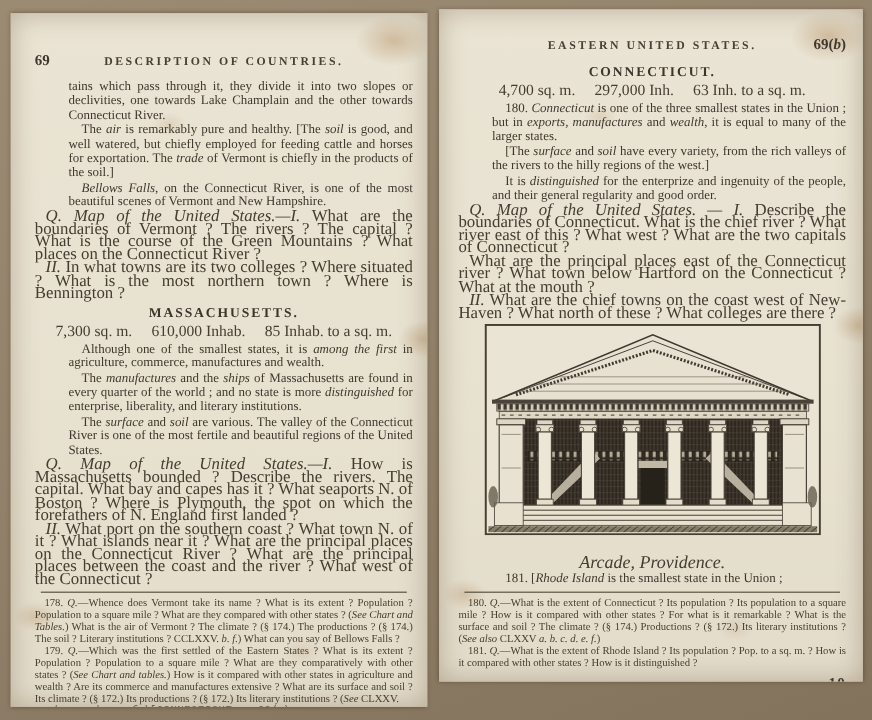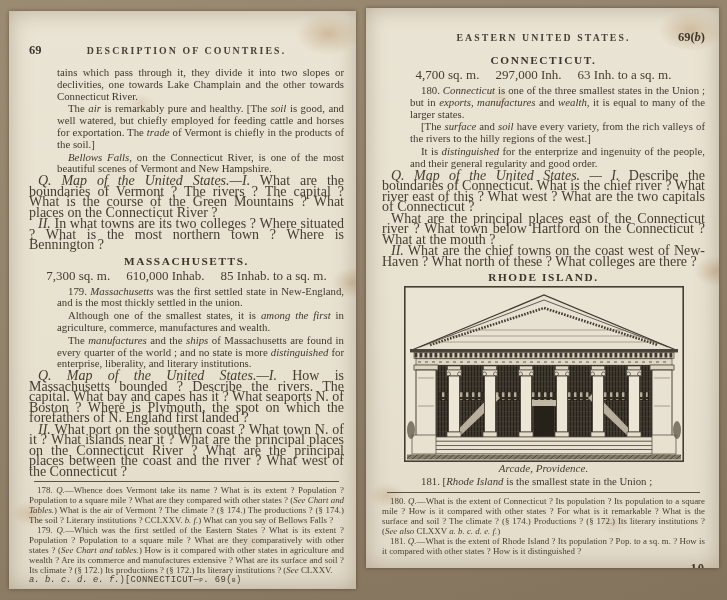--- a/index.html
+++ b/index.html
@@ -32,21 +32,21 @@
   .noind{text-indent:0;}
   .qp{font-size:14px;line-height:10.5px;text-align:justify;text-indent:9px;margin-bottom:1px;color:#443d31;}
   .fp{font-size:8.9px;line-height:10px;text-align:justify;text-indent:8px;color:#474033;}
   .sthead{font-size:11.3px;font-weight:700;letter-spacing:1.6px;text-align:center;margin:4px 0 1px;color:#3c352b;}
   .stats{display:flex;justify-content:center;gap:16px;font-size:13px;margin-bottom:2px;color:#443d31;}
   .fnrule{border-top:1px solid #5a5245;width:97%;margin:4px auto 3px;}
   .fnlast{display:flex;font-size:8.9px;line-height:10px;color:#474033;font-family:Liberation Mono, monospace;}
   .catch{font-variant:small-caps;letter-spacing:.4px;}
   figure{margin:3px 0 0;}
   .engr-svg{display:block;margin:0 auto;}
-  .cap{text-align:center;font-size:11px;line-height:11px;margin:1px 0 2px;color:#443d31;}
+  .cap{text-align:center;font-size:15px;line-height:11px;margin:18px 0 2px;color:#443d31;}
   .pfolio{text-align:right;font-size:12.5px;font-weight:700;margin-top:5px;letter-spacing:1px;}
   i{font-style:italic;}
 </style>
 </head>
 <body>
 
 <div class="page page-l">
   <div class="phead">
     <span class="folio">69</span>
     <span class="rhead">DESCRIPTION OF COUNTRIES.</span>
@@ -56,23 +56,23 @@
   <p class="bp">The <i>air</i> is remarkably pure and healthy.  [The <i>soil</i> is good, and well watered, but chiefly employed for feeding cattle and horses for exportation.  The <i>trade</i> of Vermont is chiefly in the products of the soil.]</p>
   <p class="bp"><i>Bellows Falls</i>, on the Connecticut River, is one of the most beautiful scenes of Vermont and New Hampshire.</p>
   <p class="qp"><i>Q. Map of the United States.—I.</i>  What are the boundaries of Vermont ?  The rivers ?  The capital ?  What is the course of the Green Mountains ?  What places on the Connecticut River ?</p>
   <p class="qp"><i>II.</i>  In what towns are its two colleges ?  Where situated ?  What is the most northern town ?  Where is Bennington ?</p>
   <h2 class="sthead">MASSACHUSETTS.</h2>
   <div class="stats">
     <span>7,300 sq. m.</span>
     <span>610,000 Inhab.</span>
     <span>85 Inhab. to a sq. m.</span>
   </div>
-  <p class="bp">179.  <i>Massachusetts</i> was the first settled state in New-England, and is the most thickly settled in the union.</p>
   <p class="bp">Although one of the smallest states, it is <i>among the first</i> in agriculture, commerce, manufactures and wealth.</p>
   <p class="bp">The <i>manufactures</i> and the <i>ships</i> of Massachusetts are found in every quarter of the world ; and no state is more <i>distinguished</i> for enterprise, liberality, and literary institutions.</p>
+  <p class="bp">The <i>surface</i> and <i>soil</i> are various.  The valley of the Connecticut River is one of the most fertile and beautiful regions of the United States.</p>
   <p class="qp"><i>Q. Map of the United States.—I.</i>  How is Massachusetts bounded ?  Describe the rivers.  The capital.  What bay and capes has it ?  What seaports N. of Boston ?  Where is Plymouth, the spot on which the forefathers of N. England first landed ?</p>
   <p class="qp"><i>II.</i>  What port on the southern coast ?  What town N. of it ?  What islands near it ?  What are the principal places on the Connecticut River ?  What are the principal places between the coast and the river ?  What west of the Connecticut ?</p>
   <div class="fnrule"></div>
   <p class="fp">178.  <i>Q.</i>—Whence does Vermont take its name ?  What is its extent ?  Population ?  Population to a square mile ?  What are they compared with other states ?  (<i>See Chart and Tables.</i>)  What is the air of Vermont ?  The climate ?  (§ 174.)  The productions ?  (§ 174.)  The soil ?  Literary institutions ?  CCLXXV. <i>b. f.</i>)  What can you say of Bellows Falls ?</p>
   <p class="fp">179.  <i>Q.</i>—Which was the first settled of the Eastern States ?  What is its extent ?  Population ?  Population to a square mile ?  What are they comparatively with other states ?  (<i>See Chart and tables.</i>)  How is it compared with other states in agriculture and wealth ?  Are its commerce and manufactures extensive ?  What are its surface and soil ?  Its climate ?  (§ 172.)  Its productions ?  (§ 172.)  Its literary institutions ?  (<i>See</i> CLXXV.</p>
   <div class="fnlast">
     <span><i>a. b. c. d. e. f.</i>)</span>
     <span class="catch">[CONNECTICUT—p. 69(b)</span>
   </div>
 </div>
@@ -88,21 +88,20 @@
     <span>4,700 sq. m.</span>
     <span>297,000 Inh.</span>
     <span>63 Inh. to a sq. m.</span>
   </div>
   <p class="bp">180.  <i>Connecticut</i> is one of the three smallest states in the Union ; but in <i>exports, manufactures</i> and <i>wealth</i>, it is equal to many of the larger states.</p>
   <p class="bp">[The <i>surface</i> and <i>soil</i> have every variety, from the rich valleys of the rivers to the hilly regions of the west.]</p>
   <p class="bp">It is <i>distinguished</i> for the enterprize and ingenuity of the people, and their general regularity and good order.</p>
   <p class="qp"><i>Q. Map of the United States. — I.</i>  Describe the boundaries of Connecticut.  What is the chief river ?  What river east of this ?  What west ?  What are the two capitals of Connecticut ?</p>
   <p class="qp">What are the principal places east of the Connecticut river ?  What town below Hartford on the Connecticut ?  What at the mouth ?</p>
   <p class="qp"><i>II.</i>  What are the chief towns on the coast west of New-Haven ?  What north of these ?  What colleges are there ?</p>
-  <h2 class="sthead">RHODE ISLAND.</h2>
 
   <figure>
     <svg class="engr-svg" width="282" height="176" viewBox="0 0 280 176" xmlns="http://www.w3.org/2000/svg">
       <defs>
         <pattern id="inthatch" width="3" height="5" patternUnits="userSpaceOnUse">
           <rect width="3" height="5" fill="#3d372d"></rect>
           <line x1="1.5" y1="0" x2="1.5" y2="5" stroke="#211c15" stroke-width="0.9"></line>
           <line x1="0" y1="0.5" x2="3" y2="0.5" stroke="#4c463a" stroke-width="0.4"></line>
         </pattern>
         <pattern id="dentil" width="5" height="6" patternUnits="userSpaceOnUse">

